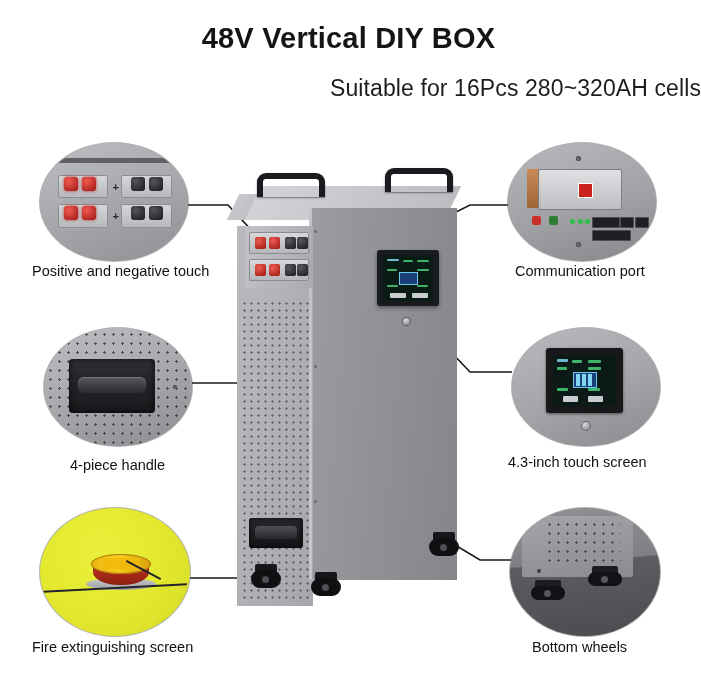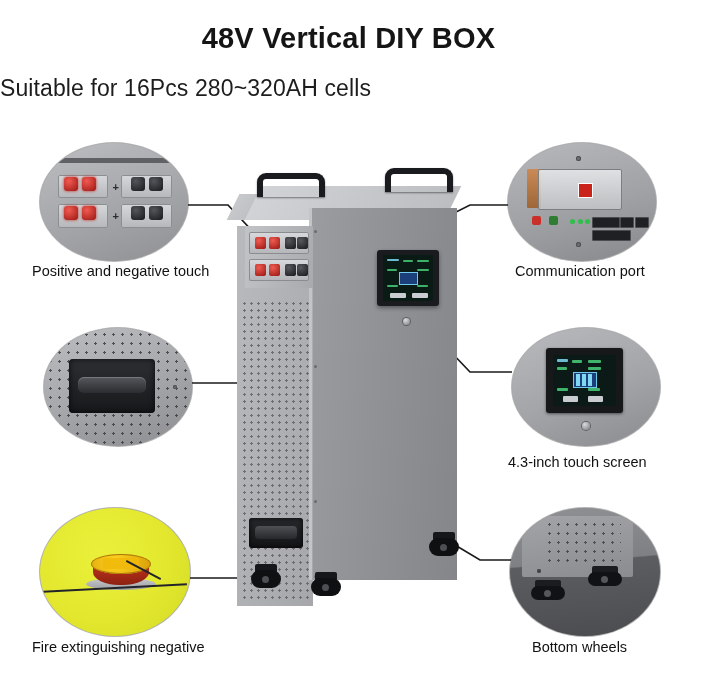--- a/index.html
+++ b/index.html
@@ -15,21 +15,21 @@
   
   .title{
     position:absolute;left:0;top:22px;width:633px;
     text-align:center;
     font-size:29px;font-weight:bold;color:#151515;
     letter-spacing:.2px;
     margin-left:32px;
   }
   .subtitle{
     position:absolute;left:0;top:75px;width:701px;
-    text-align:left;
+    text-align:right;
     font-size:23px;font-weight:400;color:#1d1d1d;
     letter-spacing:.1px;
   }
 
   
   .callout{position:absolute;}
   .circ{
     position:absolute;left:0;top:0;
     width:148px;height:118px;
     border-radius:50%;
@@ -335,20 +335,21 @@
   <div class="callout" style="left:44px;top:328px;width:148px;height:118px;">
     <div class="circ">
       <div class="fill c3bg"></div>
       <div class="fill perf"></div>
       <div class="hrecess">
           <span class="hbar"></span>
         </div>
       <span class="screwdot" style="left:87%;top:48%;width:4px;height:4px;"></span>
     </div>
   </div>
+  <div class="cap" style="left:70px;top:457px;text-align:left;">4-piece handle</div>
 
   <div class="callout" style="left:512px;top:328px;width:148px;height:118px;">
     <div class="circ">
       <div class="fill c4bg"></div>
       <div class="bezel">
         <div class="lcd">
           <span class="lcdtxt" style="left:6%;top:8%;width:18%;background:#7fd7f2;"></span>
           <span class="lcdtxt" style="left:30%;top:10%;width:16%;"></span>
           <span class="lcdtxt" style="left:56%;top:10%;width:20%;"></span>
           <span class="lcdtxt" style="left:6%;top:24%;width:16%;"></span>
@@ -375,21 +376,21 @@
       <div class="aero">
         <span class="aerobase"></span>
         <span class="aerobody"></span>
         <span class="aerotop"></span>
         <span class="aerolabel"></span>
       </div>
       <span class="wire" style="left:2%;top:62%;width:96%;transform:rotate(-3deg);"></span>
       <span class="wire" style="left:56%;top:48%;width:26%;border-bottom-width:2px;transform:rotate(28deg);"></span>
     </div>
   </div>
-  <div class="cap" style="left:32px;top:639px;text-align:left;">Fire extinguishing negative</div>
+  <div class="cap" style="left:32px;top:639px;text-align:left;">Fire extinguishing screen</div>
 
   <div class="callout" style="left:510px;top:508px;width:150px;height:128px;">
     <div class="circ" style="width:150px;height:128px;">
       <div class="fill c6bg"></div>
       <div class="basebody"></div>
       <div class="fill perf" style="left:22%;top:8%;width:52%;height:36%;opacity:.8;"></div>
       <span class="screwdot" style="left:18%;top:48%;width:4px;height:4px;background:#3c3e42;"></span>
       <div class="caster" style="left:14%;top:56%;">
         <span class="casterbrk"></span>
           <span class="casterwh"></span>

